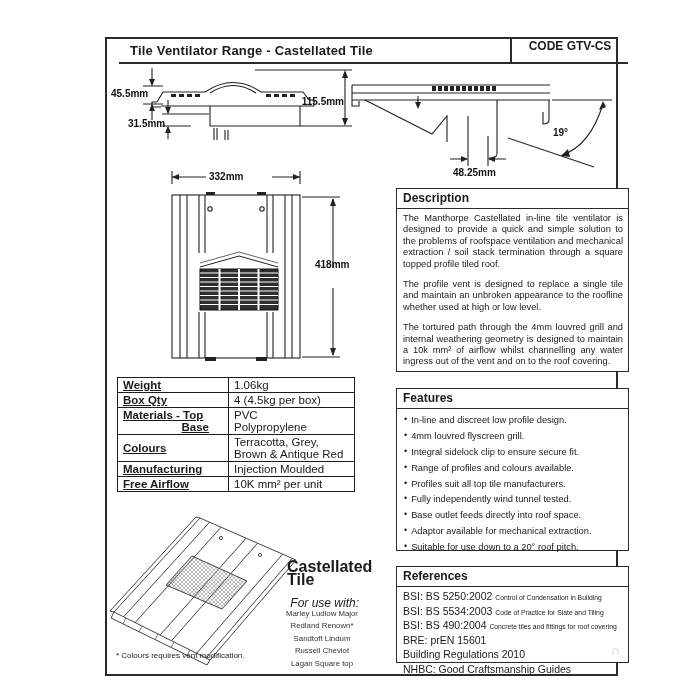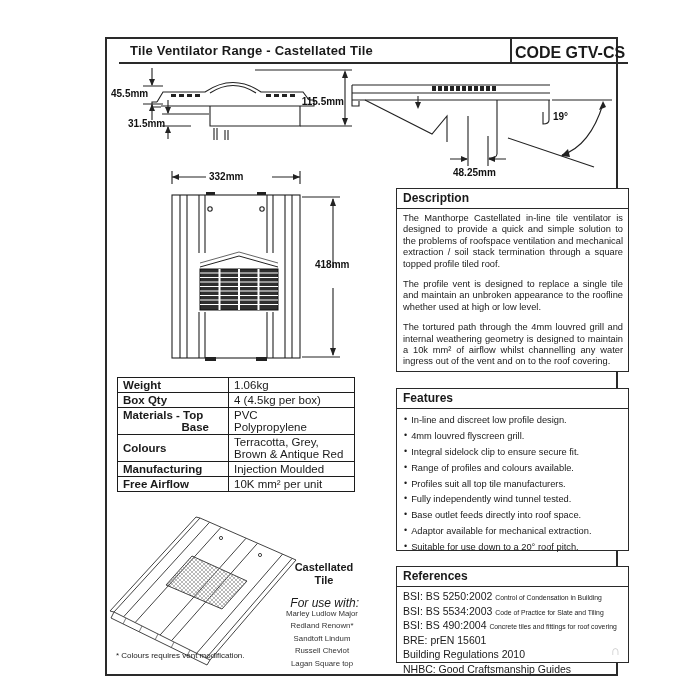--- a/index.html
+++ b/index.html
@@ -4,43 +4,43 @@
 <style>
   html,body{margin:0;padding:0;background:#fff;}
   #canvas{position:relative;width:700px;height:700px;background:#fff;overflow:hidden;
           font-family:"Liberation Sans",sans-serif;color:#1a1a1a;}
   .abs{position:absolute;}
   
   #page{position:absolute;left:105px;top:37px;width:509px;height:635px;border:2px solid #2a2a2a;background:#fff;}
   
   #titlebar{position:absolute;left:12px;top:0;width:100%;height:23px;border-bottom:2px solid #2a2a2a;display:flex;}
   #titlebar .t-left{flex:1;display:flex;align-items:center;padding-left:11px;font-size:13px;font-weight:bold;letter-spacing:.2px;}
-  #titlebar .t-right{width:116px;border-left:2px solid #2a2a2a;display:flex;align-items:flex-end;justify-content:center;font-size:16px;font-weight:bold;}
+  #titlebar .t-right{width:116px;border-left:2px solid #2a2a2a;display:flex;align-items:flex-start;justify-content:center;font-size:12px;font-weight:bold;}
   
   .dim{position:absolute;font-size:10px;font-weight:bold;color:#111;white-space:nowrap;}
   .dim.bg{background:#fff;padding:0 3px;}
   
   .panel{position:absolute;left:368px;width:233px;border:1.5px solid #2a2a2a;background:#fff;box-sizing:border-box;margin-left:28px;}
   .panel .ptitle{font-size:12px;font-weight:bold;padding:2px 6px 3px 6px;border-bottom:1.5px solid #2a2a2a;}
   .panel .pbody{padding:4px 5px 4px 6px;}
   .desc p{margin:0 0 9px 0;font-size:9.3px;line-height:11.4px;text-align:justify;}
   .desc p:last-child{margin-bottom:0;}
   .feat ul{margin:2px 0 0 0;padding:0;list-style:none;}
   .feat li{font-size:9.3px;line-height:10.5px;margin:0 0 5.4px 0;display:flex;}
   .feat li .blt{font-size:9px;margin:-1px 4px 0 1px;}
   .refs .ritem{font-size:10.5px;line-height:12.6px;white-space:nowrap;}
   .refs .rnote{font-size:6.8px;color:#222;}
   .wmark{position:absolute;right:8px;bottom:4px;font-size:13px;color:#c9c9c9;font-weight:bold;}
   
   #spec{position:absolute;left:117px;top:377px;width:238px;border-collapse:collapse;table-layout:fixed;}
   #spec td{border:1.7px solid #1c1c1c;font-size:11.5px;padding:1px 5px;vertical-align:middle;background:#fff;}
-  #spec td.l{font-weight:bold;width:100px;}
+  #spec td.l{font-weight:bold;width:100px;text-decoration:underline;}
   #spec .r2{text-align:right;padding-right:14px;}
   
-  .callout-title{position:absolute;left:287px;top:561px;width:74px;text-align:center;font-weight:bold;font-size:11px;line-height:12.5px;}
+  .callout-title{position:absolute;left:287px;top:561px;width:74px;font-weight:bold;font-size:16px;line-height:12.5px;}
   .callout-intro{position:absolute;left:285px;top:596px;width:74px;text-align:right;font-style:italic;font-size:12px;}
   .callout-list{position:absolute;left:272px;top:608px;width:100px;text-align:center;font-size:7.8px;line-height:12.4px;color:#333;}
   .footnote{position:absolute;left:116px;top:651px;font-size:8px;color:#222;}
   svg{display:block;}
 </style>
 </head>
 <body>
 
 <div id="canvas">
   <div id="page">
@@ -196,21 +196,21 @@
     </g>
     <polygon points="84,44 139,69 114,97 58,73" fill="url(#hx)" stroke="#444" stroke-width="1"></polygon>
   </svg>
 
   <span class="dim" style="left:111px;top:88px;">45.5mm</span>
   <span class="dim" style="left:128px;top:118px;">31.5mm</span>
   <span class="dim" style="left:296px;top:96px;width:48px;text-align:right;">115.5mm</span>
   <span class="dim bg" style="left:206px;top:171px;width:60px;">332mm</span>
   <span class="dim" style="left:315px;top:259px;">418mm</span>
   <span class="dim bg" style="left:450px;top:167px;width:56px;">48.25mm</span>
-  <span class="dim" style="left:553px;top:111px;text-align:right;">19°</span>
+  <span class="dim" style="left:553px;top:127px;text-align:right;">19°</span>
 
   <div class="panel desc" style="top:188px;height:184px;">
     <div class="ptitle">Description</div>
     <div class="pbody">
       <p>The Manthorpe Castellated in-line tile ventilator is designed to provide a quick and simple solution to the problems of roofspace ventilation and mechanical extraction / soil stack termination through a square topped profile tiled roof.</p>
       <p>The profile vent is designed to replace a single tile and maintain an unbroken appearance to the roofline whether used at high or low level.</p>
       <p>The tortured path through the 4mm louvred grill and internal weathering geometry is designed to maintain a 10k mm² of airflow whilst channelling any water ingress out of the vent and on to the roof covering.</p>
     </div>
   </div>
 

